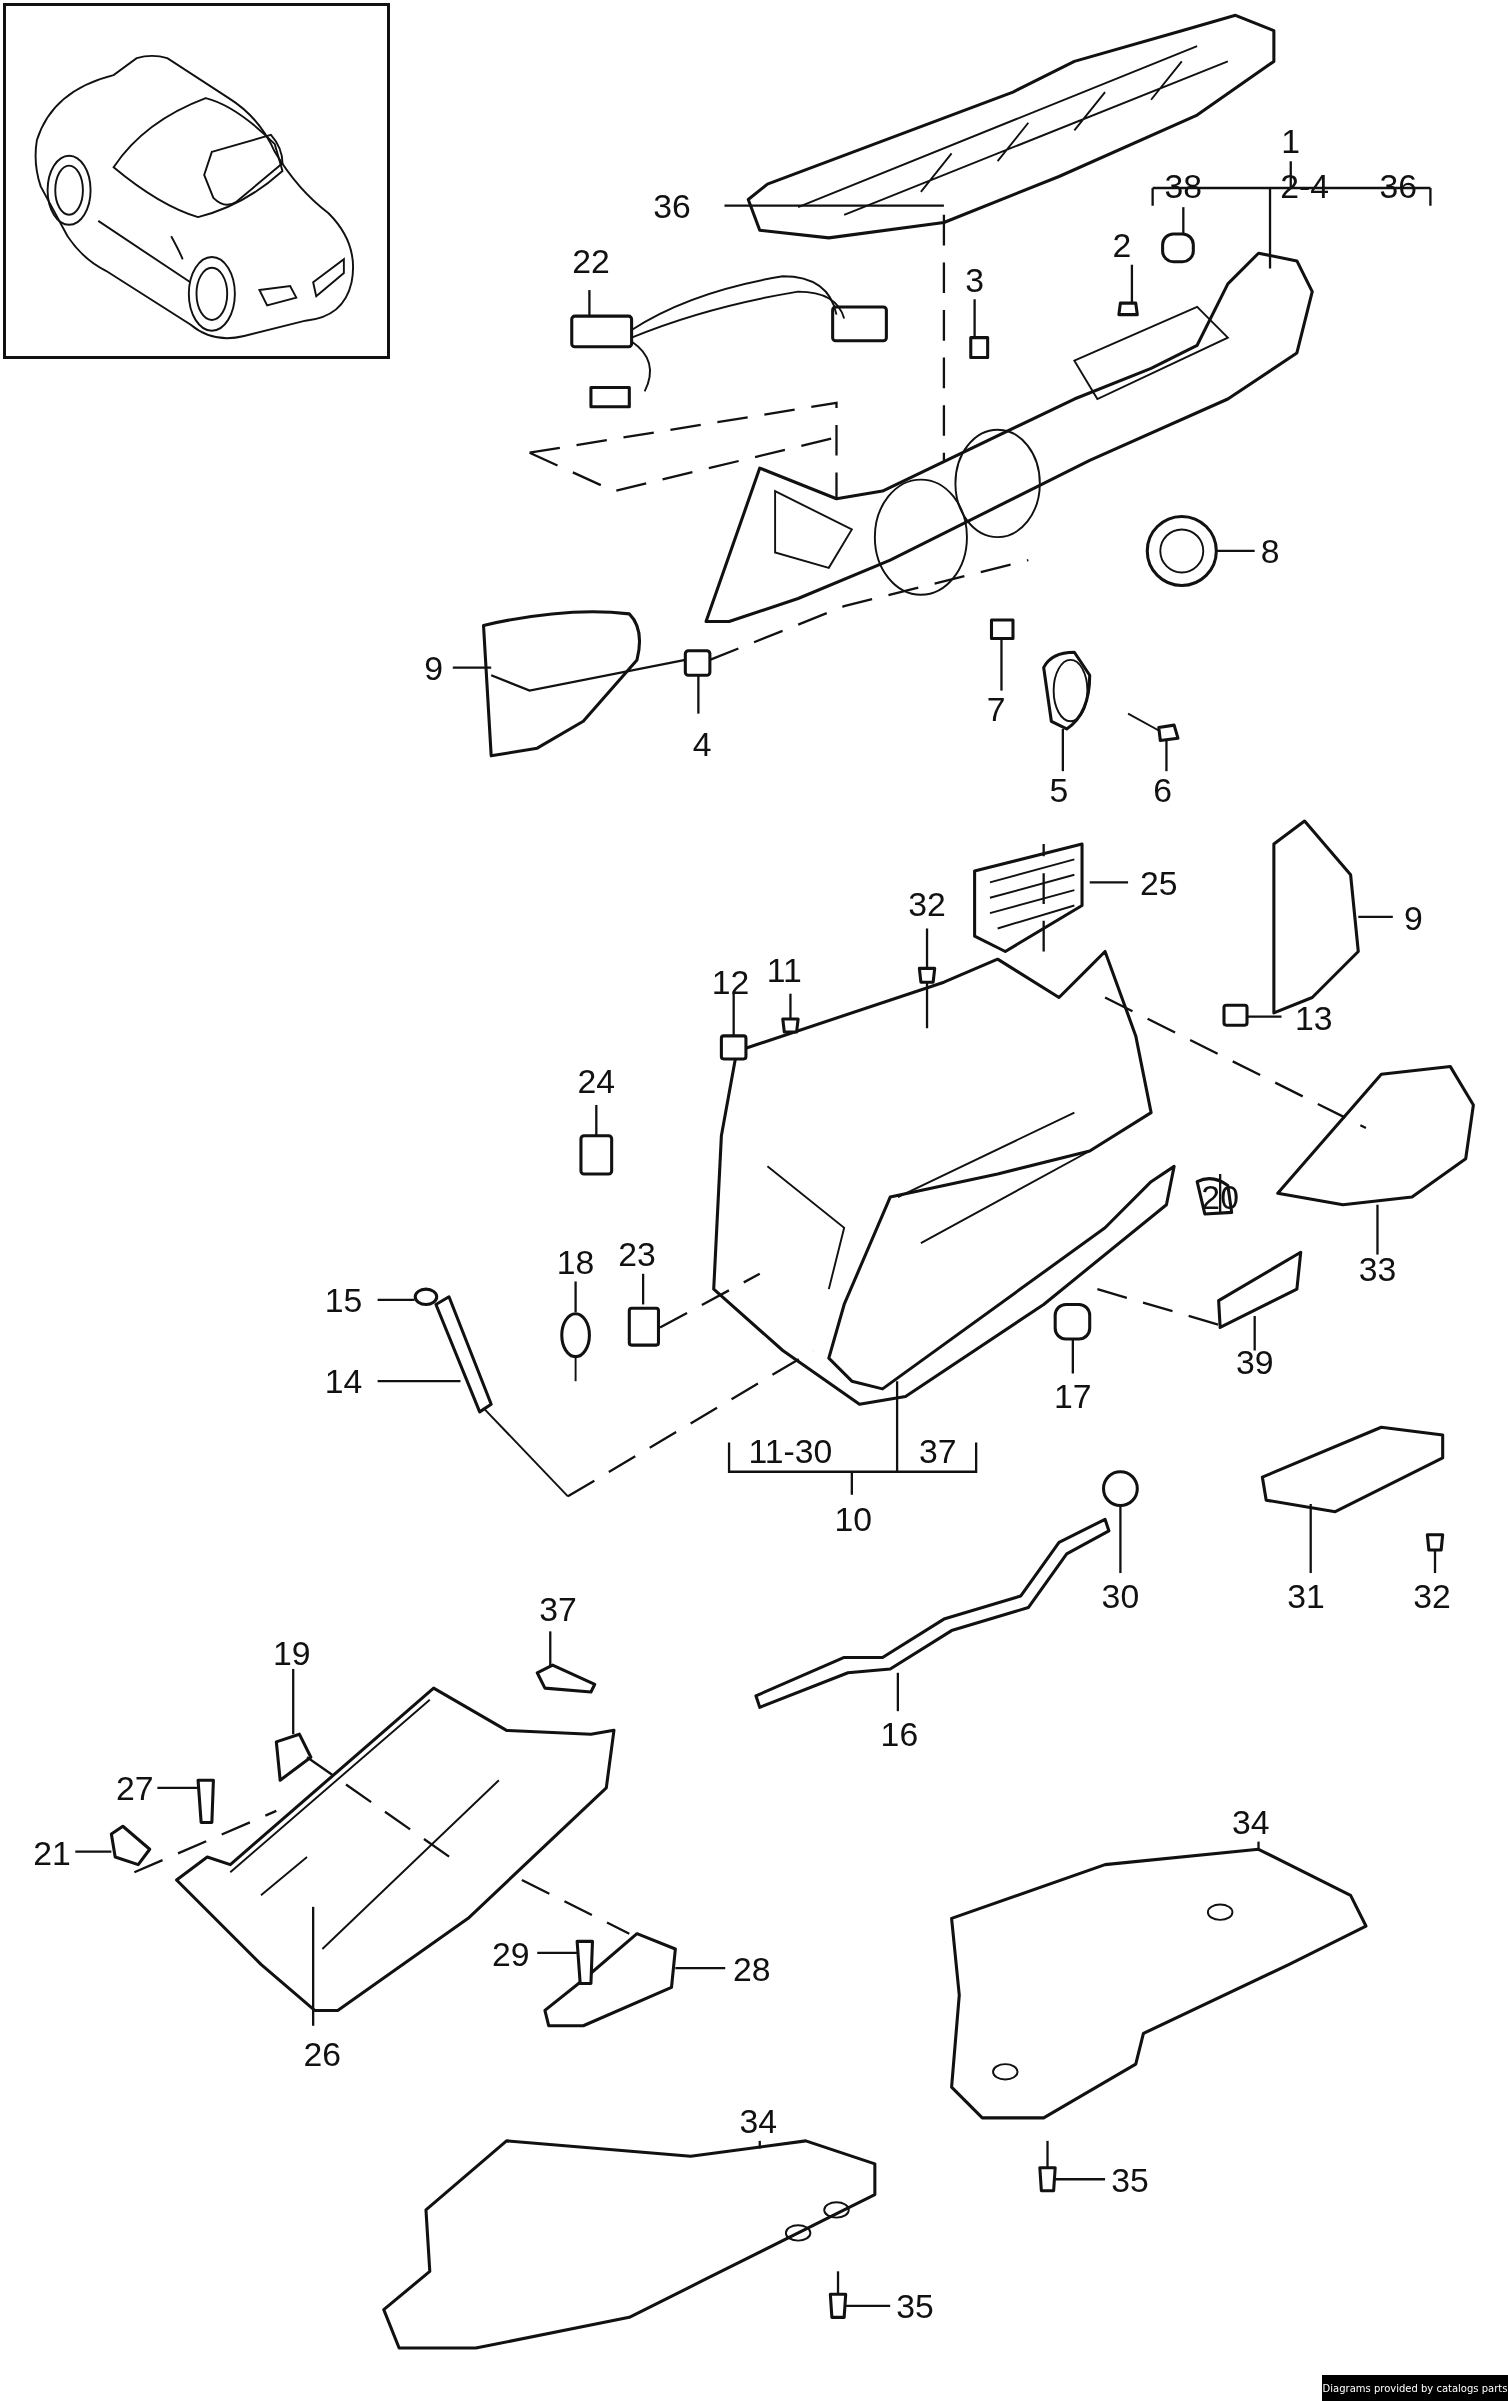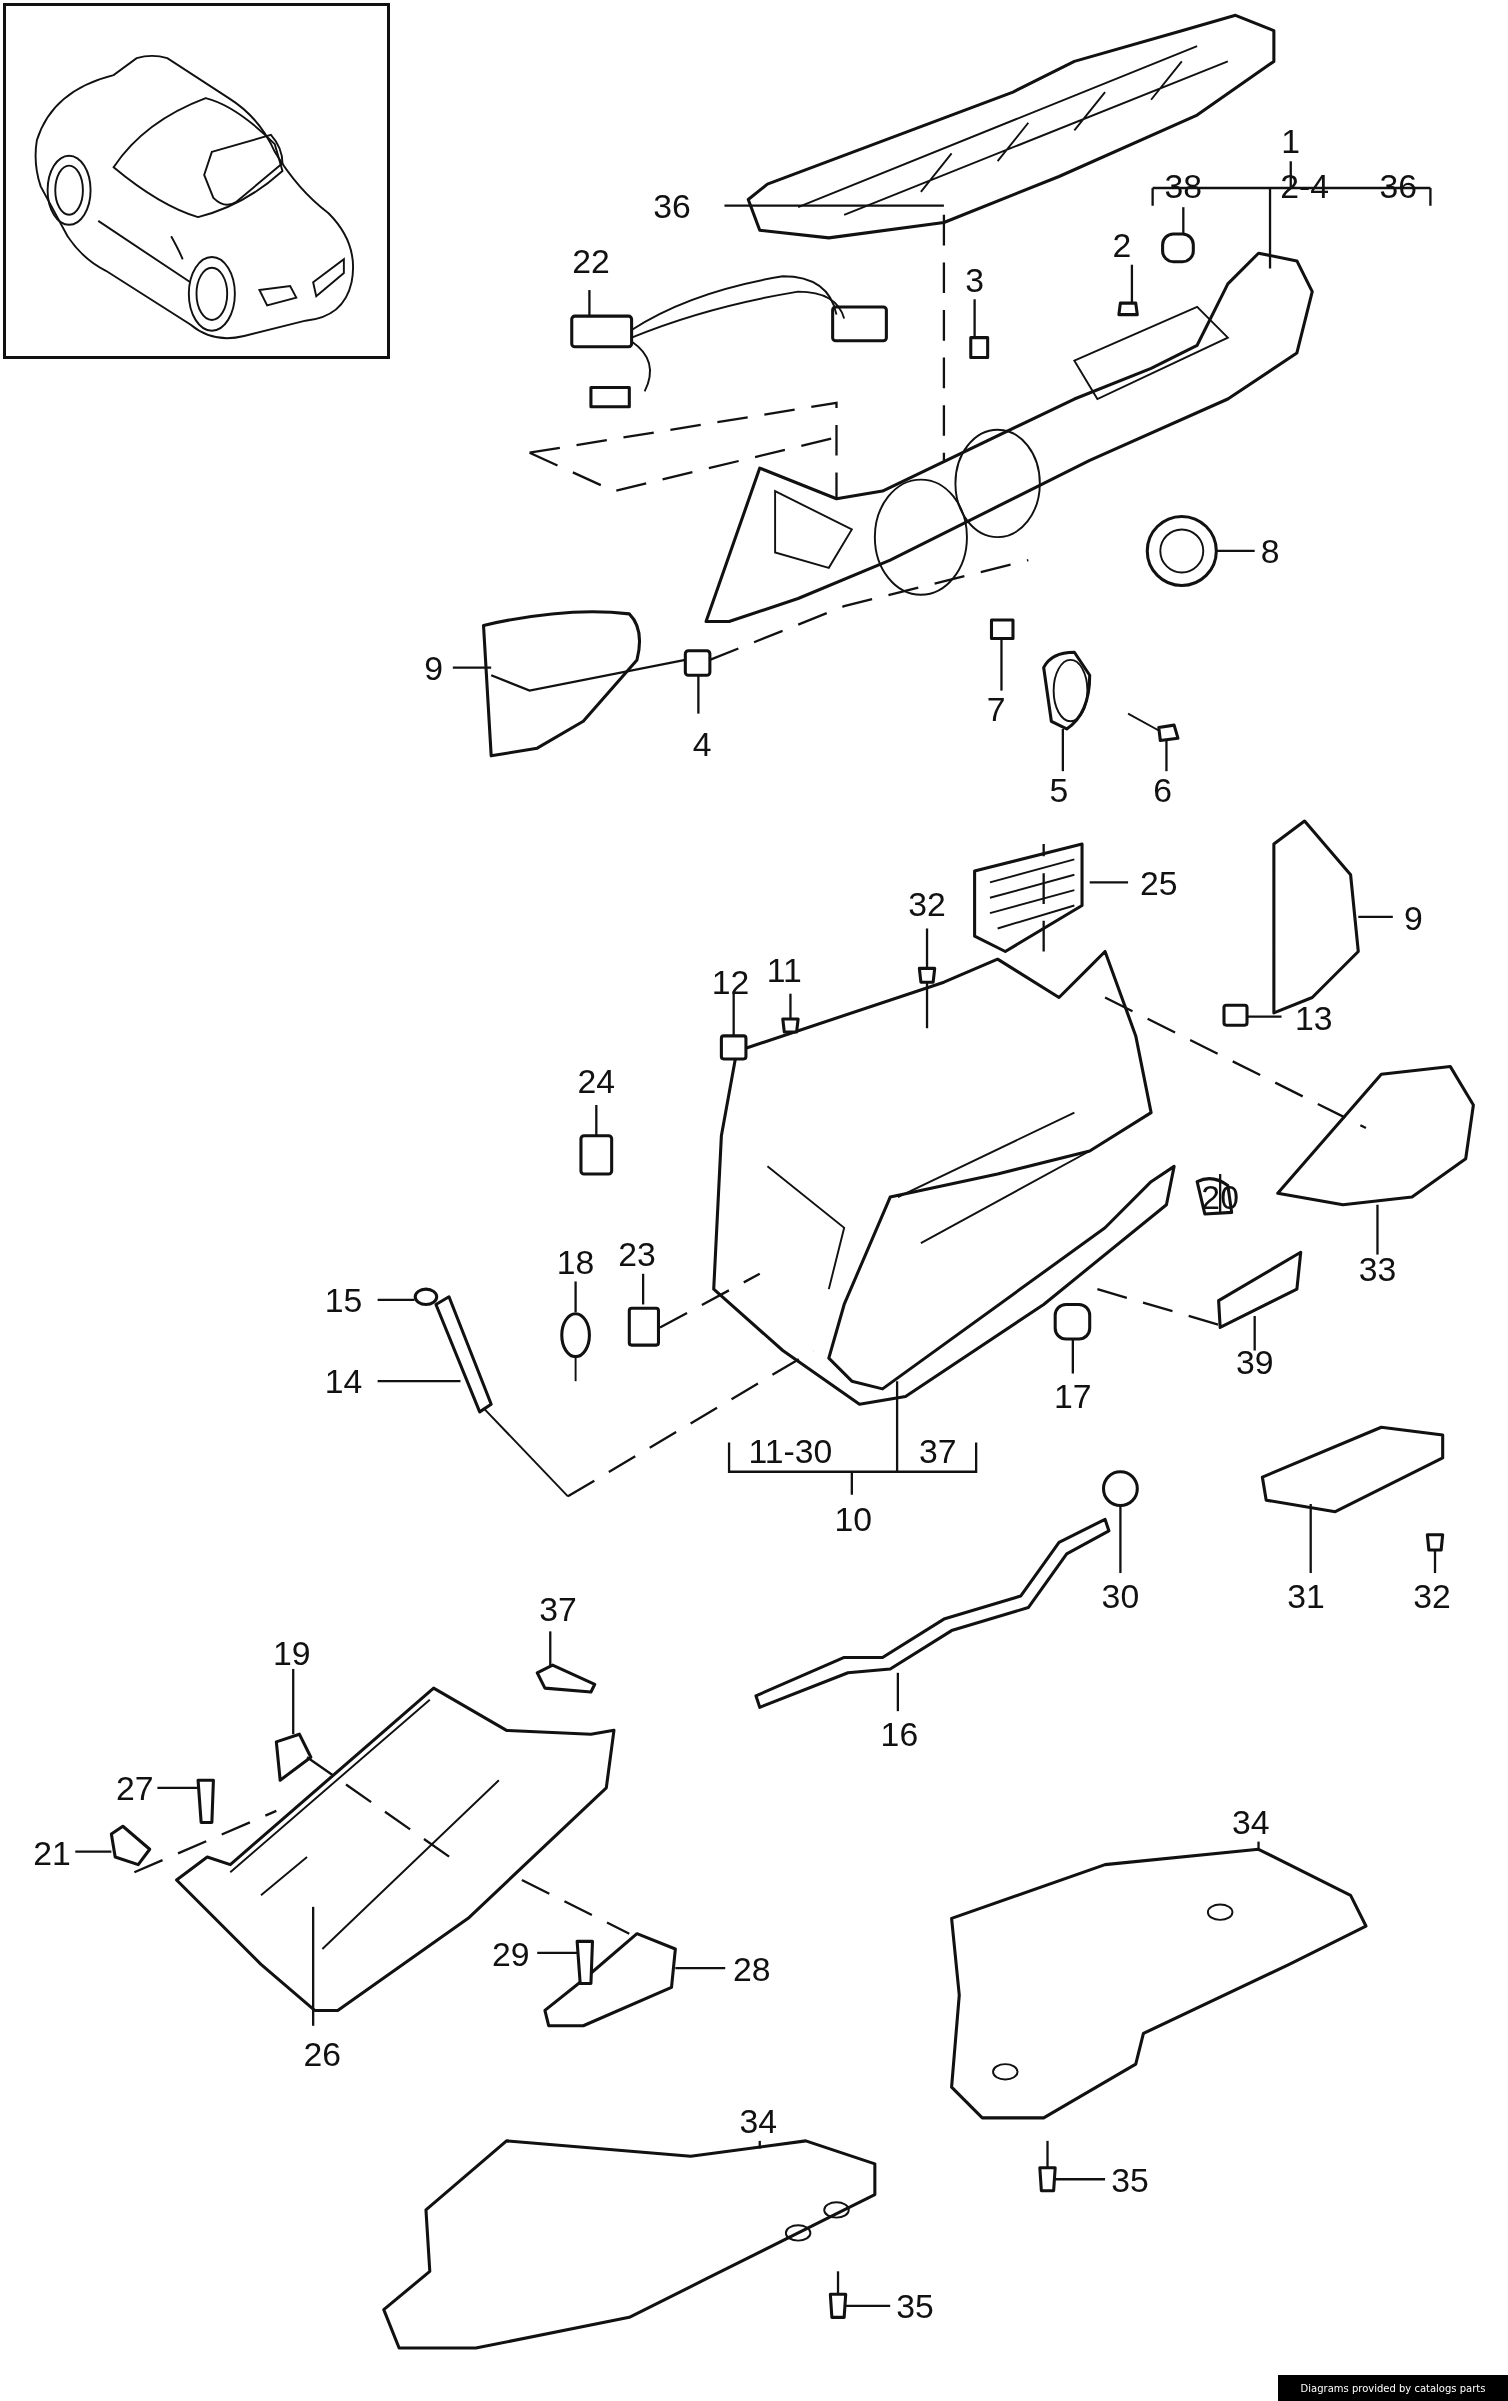--- a/index.html
+++ b/index.html
@@ -4,21 +4,21 @@
 <style>
   html, body { margin: 0; padding: 0; background: #ffffff; }
   body { width: 1508px; height: 2401px; position: relative; overflow: hidden;
          font-family: "Liberation Sans", sans-serif; }
   #diagram { position: absolute; left: 0; top: 0; }
   .lbl { font-family: "Liberation Sans", sans-serif; font-size: 44px; fill: #111; }
   .ln { stroke: #111; stroke-width: 3; fill: none; }
   .dash { stroke: #111; stroke-width: 3; fill: none; stroke-dasharray: 40 22; }
   .part { stroke: #111; stroke-width: 4; fill: #fff; stroke-linejoin: round; }
   .part-thin { stroke: #111; stroke-width: 2.5; fill: none; }
-  #credit { position: absolute; right: 0; bottom: 0; width: 230px; height: 26px;
+  #credit { position: absolute; right: 0; bottom: 0; width: 186px; height: 26px;
             background: #000; color: #fff; font-family: "DejaVu Sans", sans-serif;
             font-size: 10px; display: flex; align-items: center; justify-content: center; }
   #thumb-frame { position: absolute; left: 3.1px; top: 3.1px; width: 381px; height: 350px;
                  border: 3.1px solid #111; background: #fff; }
 </style>
 </head>
 <body>
 
 <div id="thumb-frame">
   <svg width="381" height="350" viewBox="0 0 496 456">

